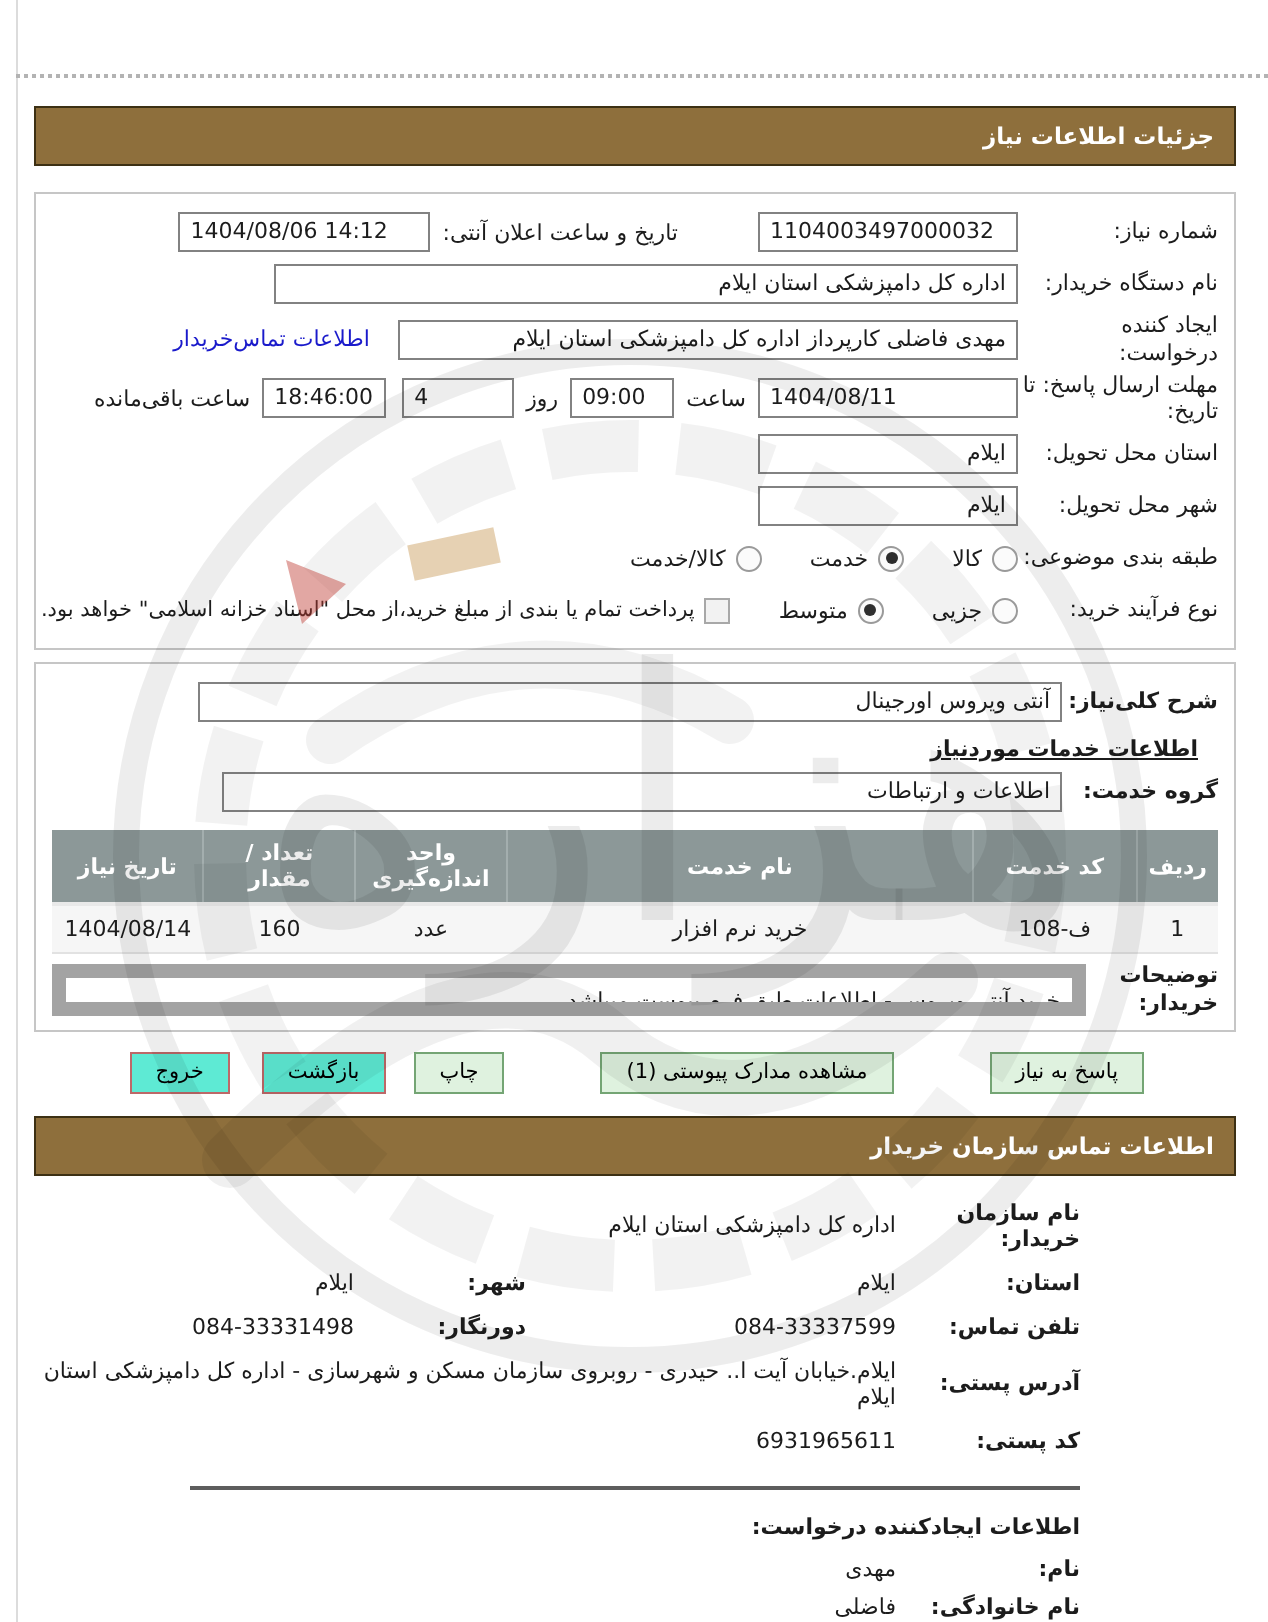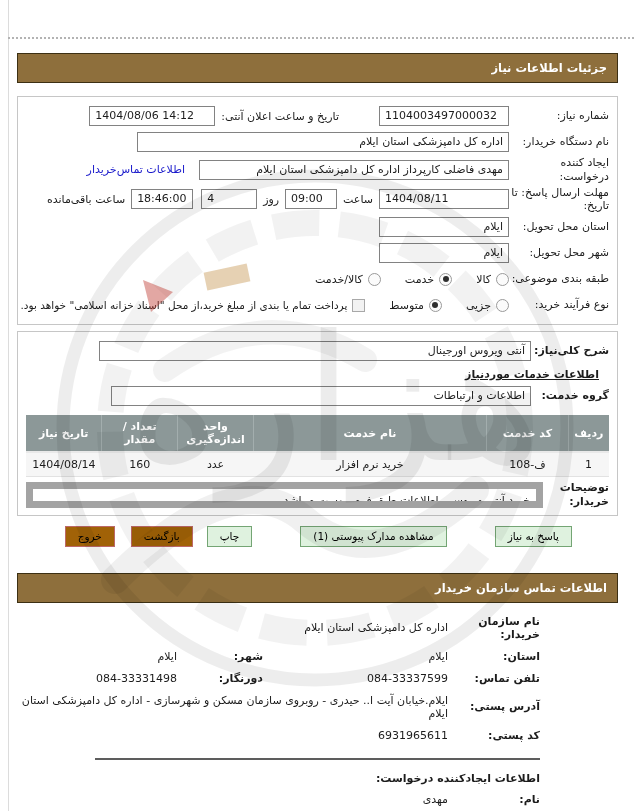--- a/index.html
+++ b/index.html
@@ -64,24 +64,24 @@
   .notes-lbl { flex:none; width:66px; font-weight:bold; line-height:1.25; }
   .notes-box { flex:1 1 auto; border:7px solid #a3a3a3; height:26px; line-height:24px; padding:0 6px; background:#fff; overflow:hidden; white-space:nowrap; }
 
   .btnrow { display:flex; align-items:center; margin:10px 46px 0 0; }
   .btn {
     height:21px; line-height:19px; padding:0 12px; font-size:10.5px;
     text-align:center; cursor:pointer; white-space:nowrap;
     font-family:"DejaVu Sans", sans-serif;
   }
   .btn-green { background:#dff2df; border:1px solid #74a574;margin-left:48px; }
-  .btn-pink  { background:#a16207; border:1px solid #bd6868; }
+  .btn-pink  { background:#5eead4; border:1px solid #bd6868; }
   .mL48 { margin-left:48px; } .mL14 { margin-left:14px; } .mL16 { margin-left:16px; } .mL8 { margin-left:8px; }
 
-  .bar2 { margin-top:26px; }
+  .bar2 { margin-top:11px; }
 
   .contact { padding:12px 78px 0 0; }
   .cgrid { display:grid; grid-template-columns:92px 185px 86px 1fr; row-gap:9px; align-items:center; }
   .clbl { font-weight:bold; }
   .span3 { grid-column: span 3; }
   .divider { width:445px; margin:16px auto 10px auto; border-top:2px solid #5d5d5d; }
   .creator { padding:2px 78px 0 0; }
   .cgrid2 { display:grid; grid-template-columns:92px 1fr; row-gap:6px; align-items:center; margin-top:8px; }
 </style>
 </head>

